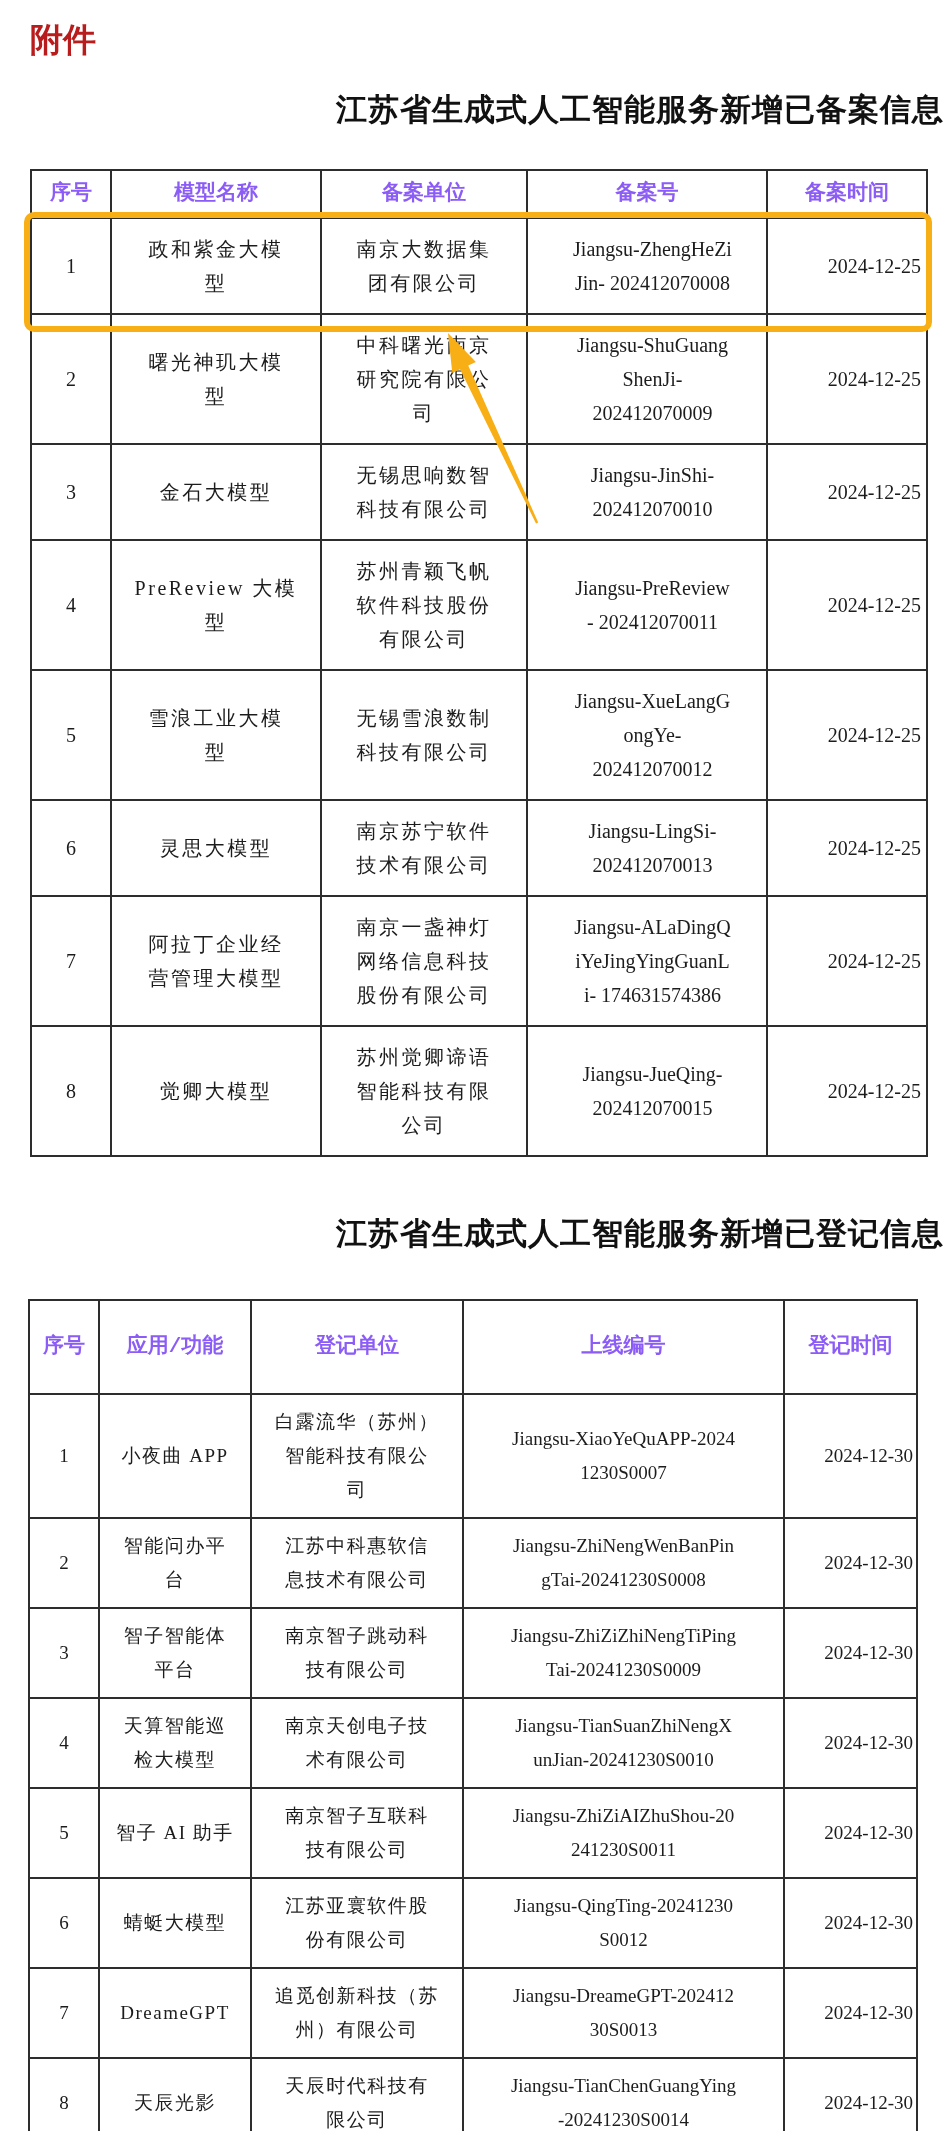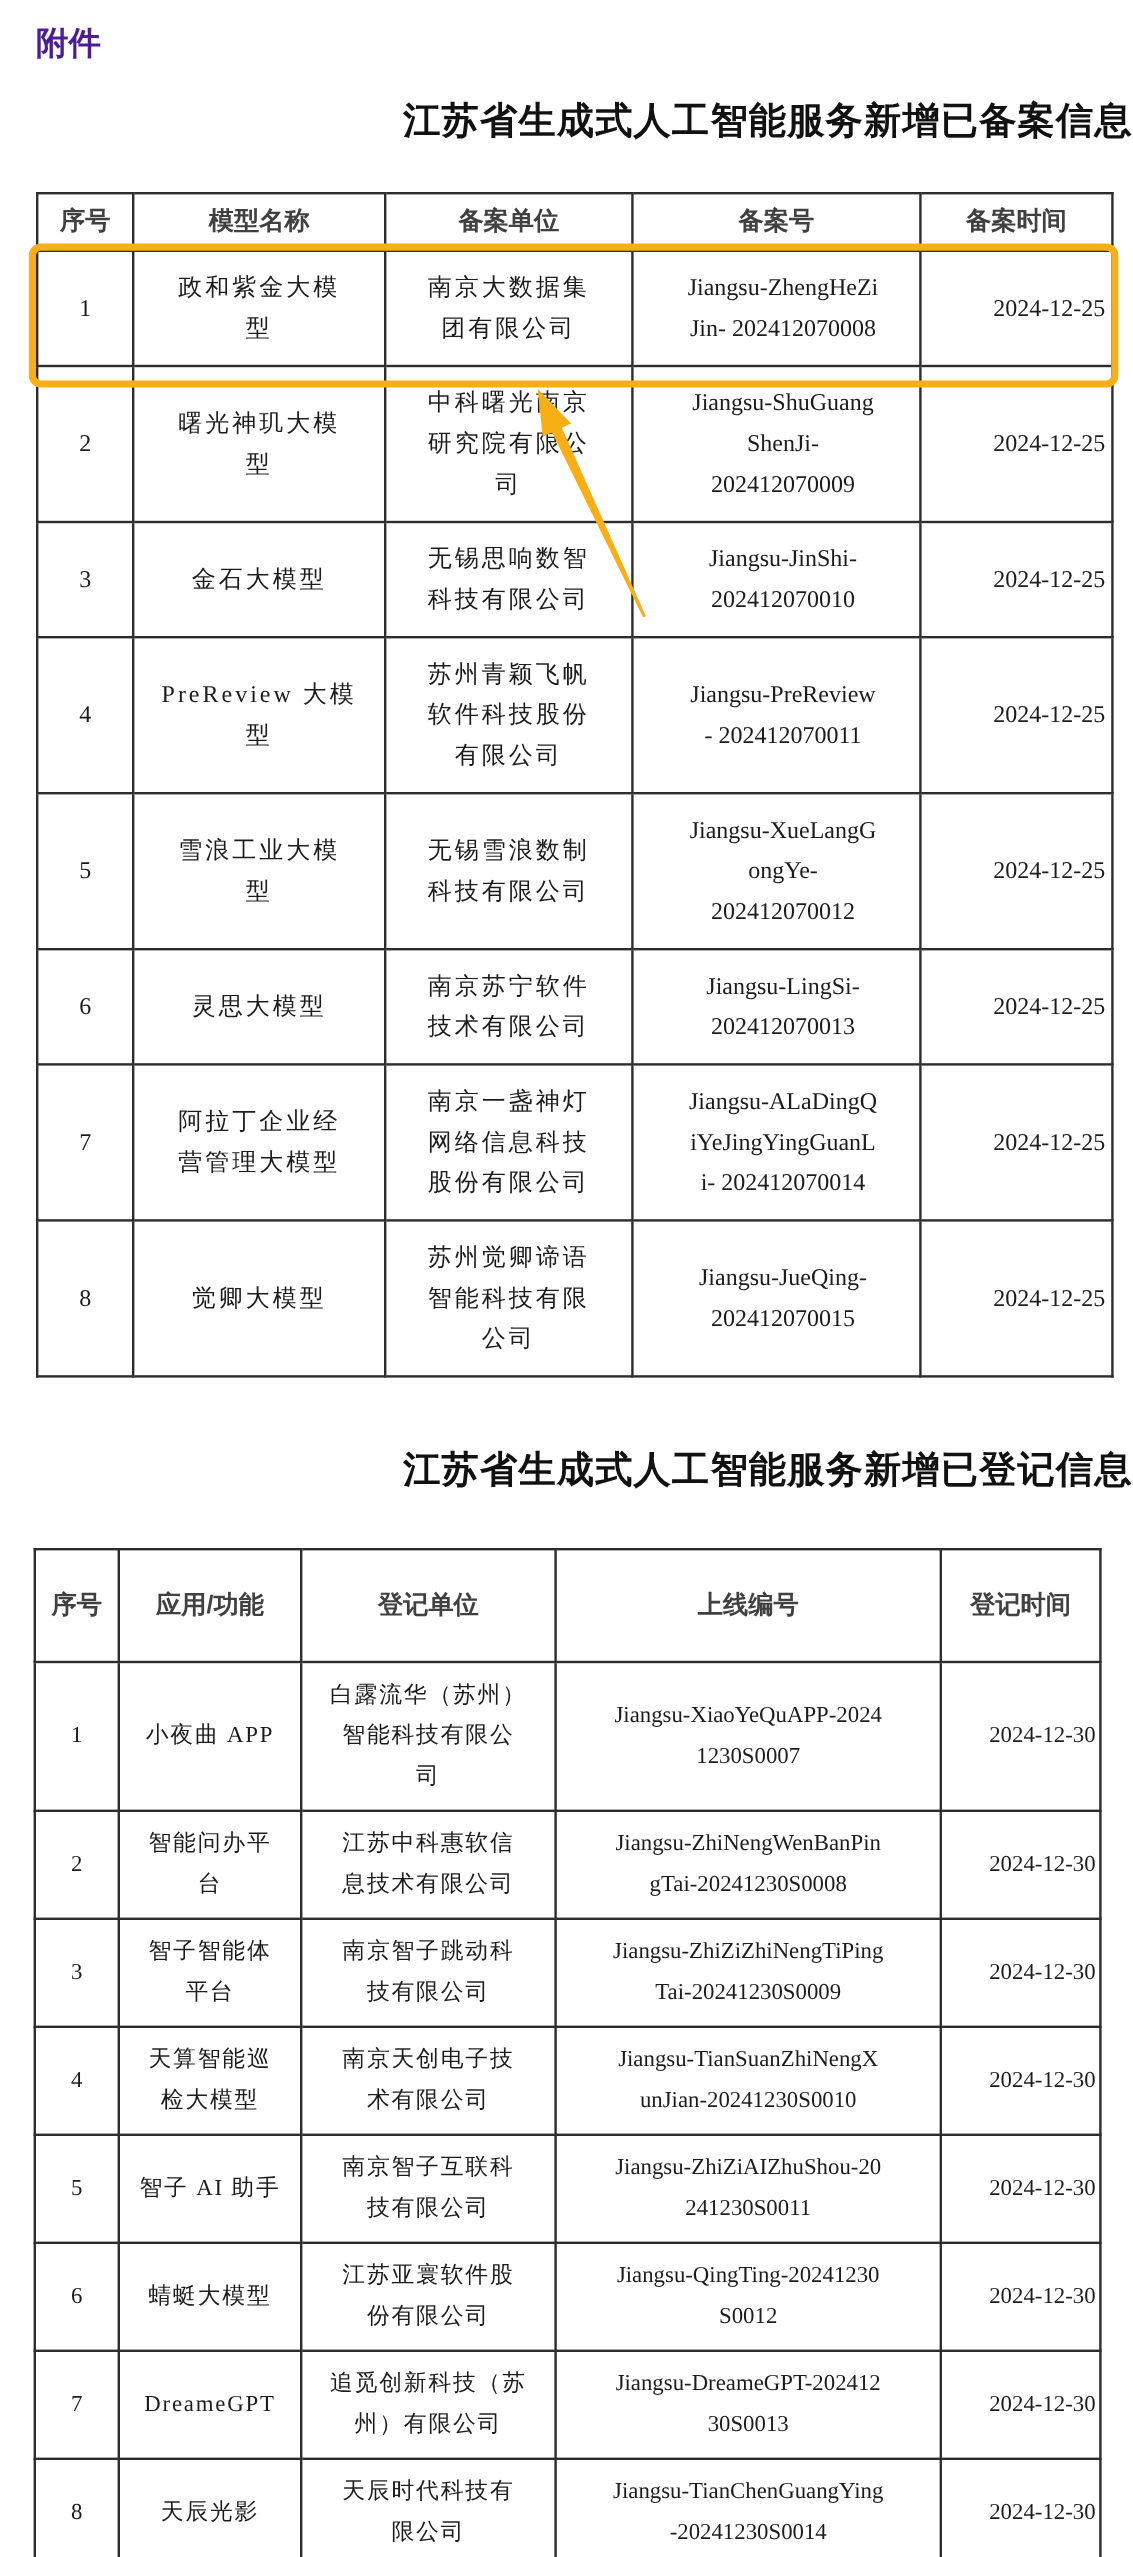--- a/index.html
+++ b/index.html
@@ -4,21 +4,21 @@
 <style>
   html,body{margin:0;padding:0;}
   body{
     width:944px;min-height:2131px;background:#ffffff;color:#1c1c1c;
     font-family:"Liberation Serif","DejaVu Serif",serif;
     -webkit-font-smoothing:antialiased;
   }
   .page{position:relative;width:944px;min-height:2131px;background:#fff;overflow:hidden;}
   .attachment-label{
     font-family:Liberation Mono, monospace;
-    font-weight:bold;font-size:27px;color:#4c1d95;
+    font-weight:bold;font-size:33px;color:#b91c1c;
     padding:18px 0 0 30px;
   }
   .doc-title{
     font-family:"Liberation Sans","DejaVu Sans",sans-serif;
     font-weight:bold;font-size:31px;color:#111;
     text-align:right;margin:26px 0 38px 0;letter-spacing:1px;
   }
   .doc-title.second{margin:56px 0 44px 0;}
 
   .table-wrap{position:relative;margin:0 auto;}
@@ -27,22 +27,22 @@
 
   table{border-collapse:collapse;table-layout:fixed;width:100%;background:#fff;}
   td,th{
     border:2px solid #2d2d2d;
     text-align:center;vertical-align:middle;
     font-size:20px;line-height:34px;
     padding:13px 5px;
     white-space:pre-line;word-break:break-word;
   }
   th{
-    font-family:Liberation Sans, sans-serif;
-    font-weight:bold;font-size:21px;padding:6px 2px;color:#404040;border-radius:11px;
+    font-family:Liberation Mono, monospace;
+    font-weight:bold;font-size:21px;padding:6px 2px;color:#8b5cf6;border-radius:11px;
   }
   .t2 td{font-size:19px;padding:10px 3px;}
   .t2 th{padding:29px 2px;}
   .cjk-spaced{letter-spacing:2.5px;}
   .cjk-spaced2{letter-spacing:1.5px;}
   .num-cell{font-size:20px;padding-left:16px;}
   .date-cell{letter-spacing:0;text-align:right;}
 
   
   .row-highlight{
@@ -151,21 +151,21 @@
       </tr>
       <tr>
         <td>7</td>
         <td class="cjk-spaced">阿拉丁企业经
 营管理大模型</td>
         <td class="cjk-spaced">南京一盏神灯
 网络信息科技
 股份有限公司</td>
         <td class="num-cell">Jiangsu-ALaDingQ
 iYeJingYingGuanL
-i- 202412070014</td>
+i- 174631574386</td>
         <td class="date-cell">2024-12-25</td>
       </tr>
       <tr>
         <td>8</td>
         <td class="cjk-spaced">觉卿大模型</td>
         <td class="cjk-spaced">苏州觉卿谛语
 智能科技有限
 公司</td>
         <td class="num-cell">Jiangsu-JueQing-
 202412070015</td>

